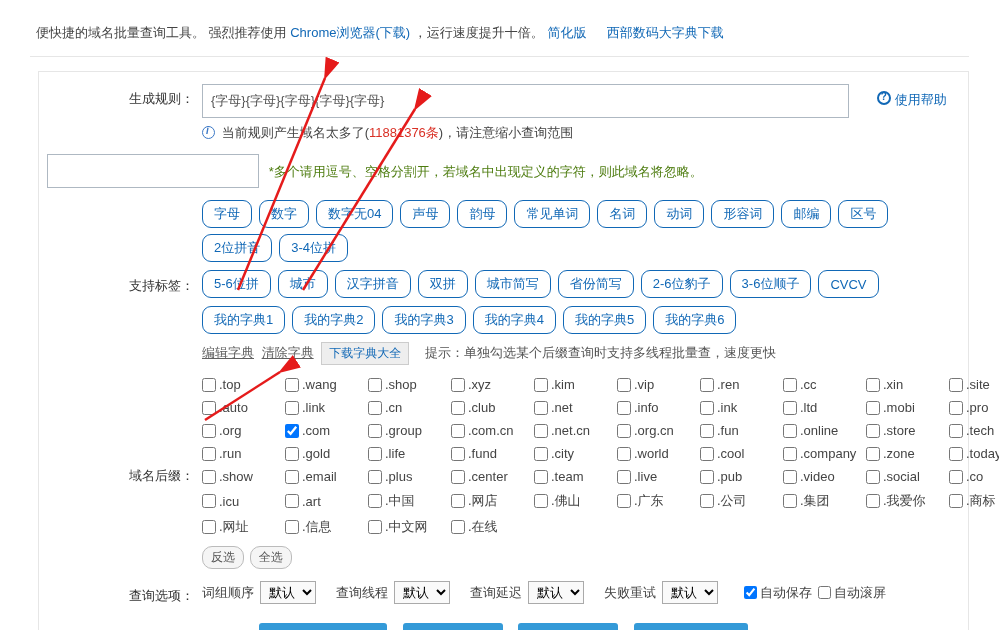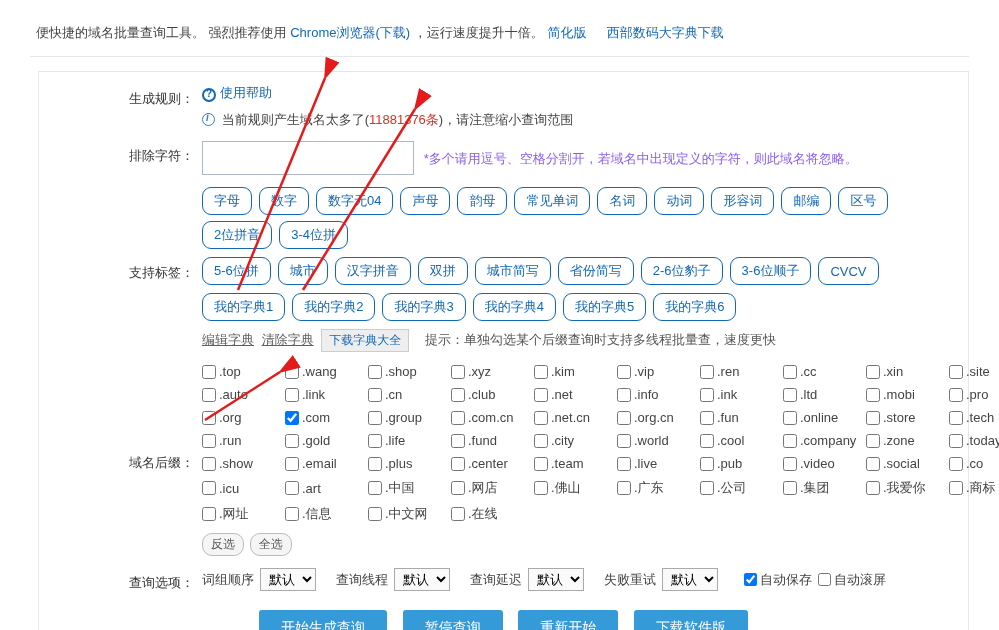--- a/index.html
+++ b/index.html
@@ -6,29 +6,29 @@
     body { font-family: "Microsoft YaHei", Arial, sans-serif; font-size: 13px; color: #333; background: #fff; width: 999px; }
     .content { padding: 0 30px 20px 30px; }
     .intro { color: #444; line-height: 1.7; margin-bottom: 12px; margin-left: 6px; }
     .intro a { color: #1168b6; text-decoration: none; }
     .hr { border-top: 1px solid #e6e6e6; margin-bottom: 14px; }
     .form-container { border: 1px solid #e6e6e6; padding: 12px 8px 12px 8px; margin-left: 8px; }
     .row { display: flex; align-items: flex-start; margin-bottom: 12px; }
     .row-label { width: 155px; min-width: 155px; text-align: right; padding-right: 8px; padding-top: 6px; color: #333; }
     .row-body { flex: 1; }
     .gen-input { width: 647px; height: 34px; border: 1px solid #aeb8c2; padding: 0 8px; color: #555; font-size: 13px; }
-    .help-link { color: #1168b6; margin-left: 0; display: inline-flex; align-items: flex-end; text-decoration: none; }
+    .help-link { color: #1168b6; margin-left: 24px; display: inline-flex; align-items: flex-start; text-decoration: none; }
     .help-icon { width:14px; height:14px; display:inline-block; margin-right:4px; border:2px solid #1168b6; border-radius:50%; position:relative; }
     .help-icon::after { content:"?"; color:#1168b6; font-size:10px; font-weight:bold; position:absolute; left:2px; top:-2px; }
     .info-line { margin-top: 6px; color: #444; }
     .info-icon { width:13px; height:13px; display:inline-block; border:1px solid #3b78c6; border-radius:50%; vertical-align:-2px; margin-right:3px; position:relative;}
     .info-icon::after { content:"i"; color:#3b78c6; font-size:10px; font-weight:bold; position:absolute; left:3px; top:-2px; font-style:italic;}
     .info-red { color: #d93025; }
     .exclude-input { width: 212px; height: 34px; border: 1px solid #aeb8c2; padding: 0 8px; }
-    .exclude-hint { color: #8b5cf6; margin-left: 6px; }
+    .exclude-hint { color: #4d7c0f; margin-left: 6px; }
     .tags-wrap { display: flex; flex-wrap: wrap; gap: 6px 7px; margin-bottom: 8px; max-width: 790px; }
     .tag { border: 1px solid #1168b6; color: #1168b6; background: #fff; padding: 4px 11px; border-radius: 9px; font-size: 13px; cursor: pointer; }
     .tag-links { margin-top: 3px; font-size: 13px; }
     .tag-links a { color: #1168b6; text-decoration: none; margin-right: 4px; }
     .tag-links a.gray { color: #606060; text-decoration: underline; }
     .tag-btn { display: inline-block; padding: 2px 7px; background: #eee; border: 1px solid #ccc; color: #555; font-size: 12px; margin-right: 4px; text-decoration:none !important; }
     .tag-hint { color: #555; margin-left: 8px; }
     .suffix-grid { display: grid; grid-template-columns: repeat(10, 80px); gap: 8px 3px; margin-bottom: 10px; }
     .suffix-item { display: flex; align-items: center; color: #444; white-space: nowrap; }
     .suffix-item input { margin-right: 3px; width:14px; height:14px; }
@@ -59,33 +59,33 @@
     <a href="#">西部数码大字典下载</a>
   </div>
 
   <div class="hr"></div>
 
   <div class="form-container">
 
     <div class="row">
       <div class="row-label">生成规则：</div>
       <div class="row-body">
+        <input class="gen-input" value="{字母}{字母}{字母}{字母}{字母}" style="">
         <a href="#" class="help-link">
           <span class="help-icon"></span>
           <span>使用帮助</span>
         </a>
         <div class="info-line">
           <span class="info-icon"></span>
           <span>当前规则产生域名太多了(</span><span class="info-red">11881376条</span><span>)，请注意缩小查询范围</span>
         </div>
       </div>
     </div>
 
     <div class="row">
-      <div class="row-label">排除字符：</div>
       <div class="row-body">
         <input class="exclude-input" style="">
         <span class="exclude-hint">*多个请用逗号、空格分割开，若域名中出现定义的字符，则此域名将忽略。</span>
       </div>
     </div>
 
     <div class="row" style="align-items:center;">
       <div class="row-label">支持标签：</div>
       <div class="row-body">
         <div class="tags-wrap" id="tags-row1">

